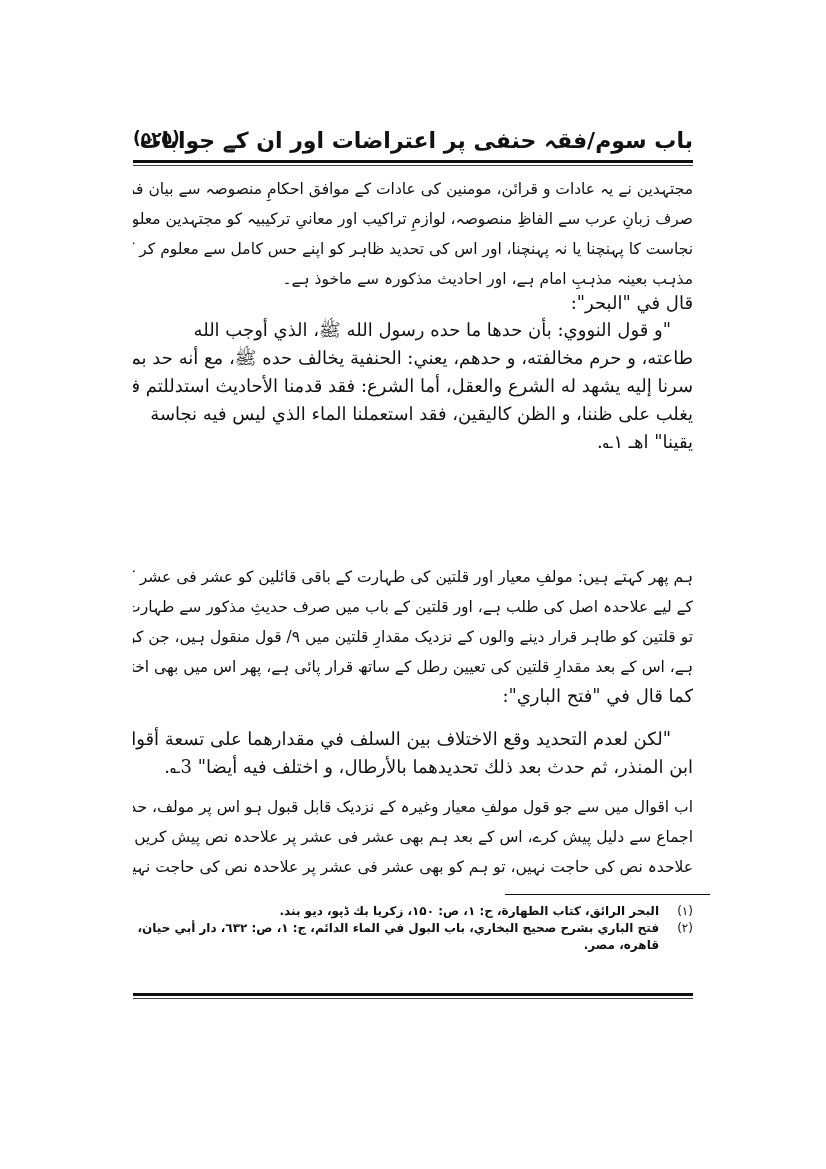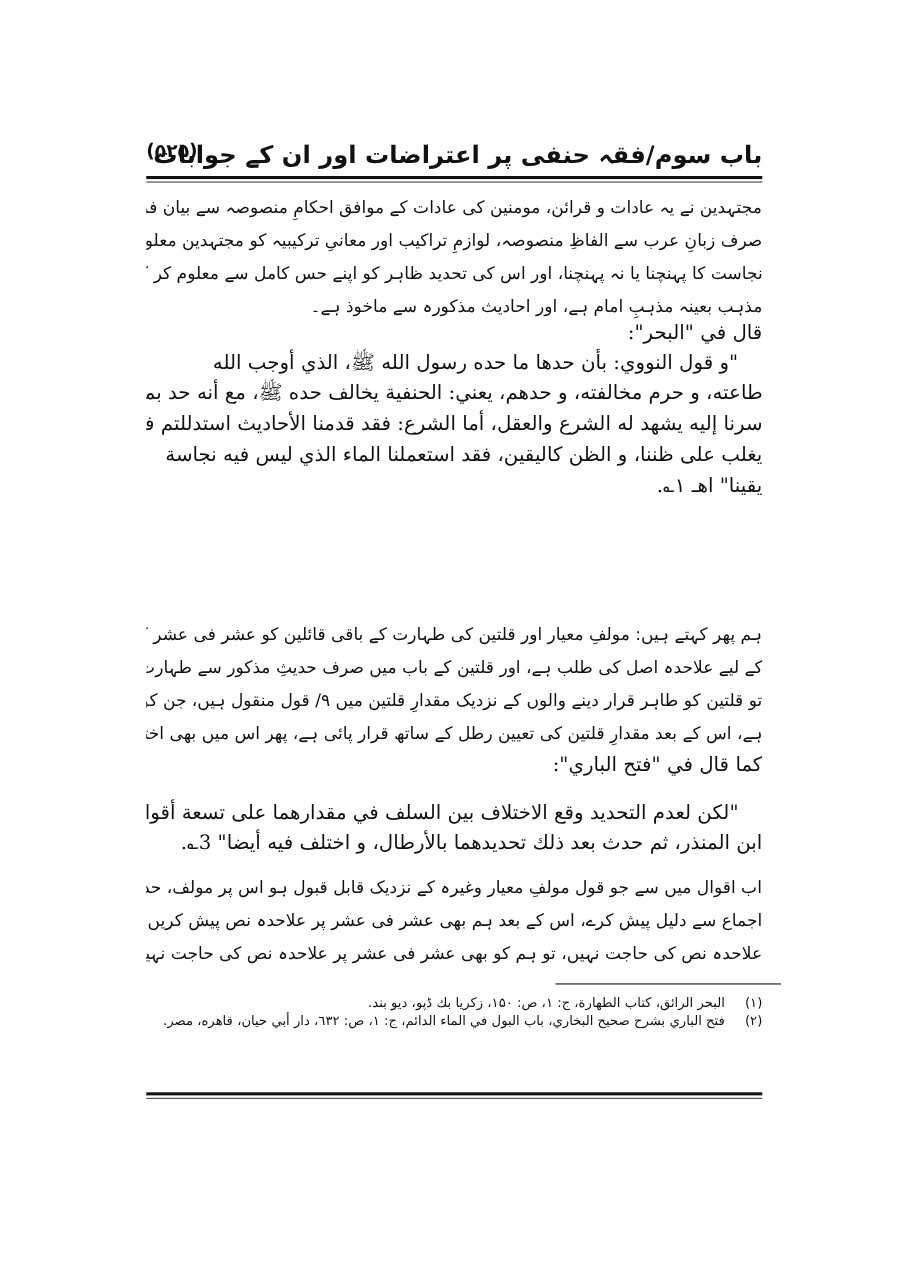--- a/index.html
+++ b/index.html
@@ -12,21 +12,21 @@
   .rule-double .thick { height: 3px; background: #111; }
   .rule-double .gap { height: 2px; background: #fff; }
   .rule-double .thin { height: 1px; background: #444; }
   .block { position: absolute; left: 133px; width: 560px; direction: rtl; text-align: justify; }
   .line { display: block; white-space: nowrap; overflow: hidden; }
   .urdu { font-family: "DejaVu Sans", sans-serif; font-size: 15.5px; height: 30px; line-height: 30px; }
   .arabic { font-family: "DejaVu Serif", serif; font-size: 18px; height: 28px; line-height: 28px; }
   .fn { font-family: "DejaVu Sans", sans-serif; font-size: 12px; line-height: 17px; direction: rtl; }
   .fn-row { display: flex; flex-direction: row; }
   .fn-num { width: 34px; flex: 0 0 34px; text-align: right; }
-  .fn-text { flex: 1; text-align: right; }
+  .fn-text { flex: 1; text-align: right; font-weight: bold; }
   .fn-sep { position: absolute; left: 505px; width: 205px; top: 894px; height: 1px; background: #111; }
   .indent { padding-right: 22px; }
 </style>
 </head>
 <body>
 
 <div class="page">
 
   <div class="hdr">
     <span class="hdr-title">باب سوم/فقہ حنفی پر اعتراضات اور ان کے جوابات</span>

